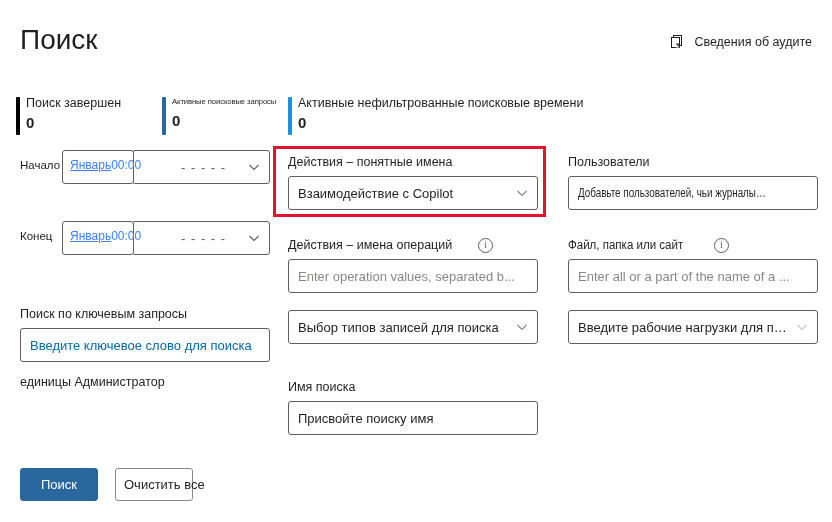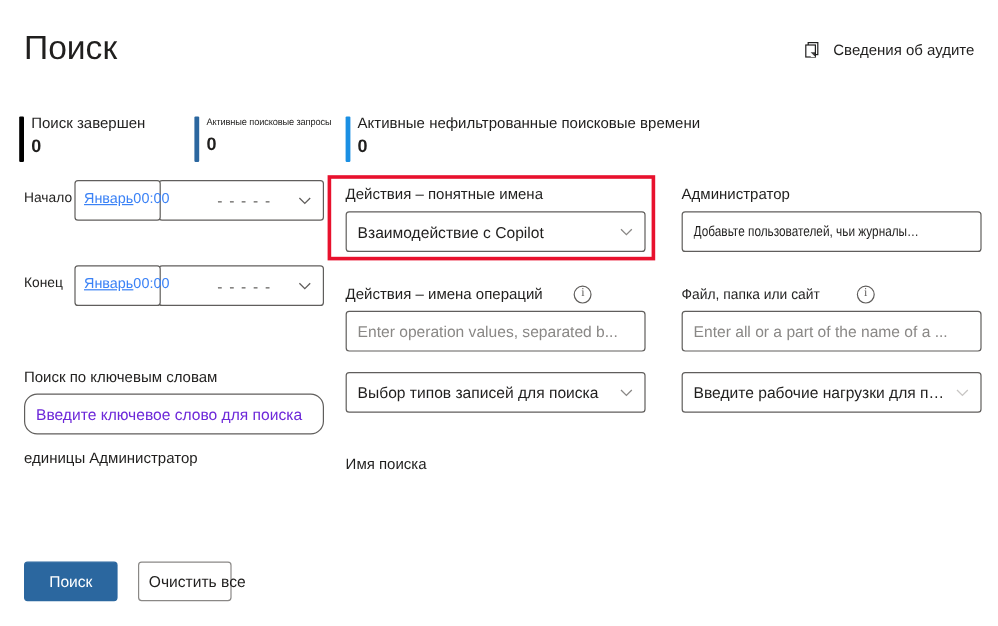--- a/index.html
+++ b/index.html
@@ -388,22 +388,22 @@
           <span class="chev">
             <svg width="12" height="12" viewBox="0 0 12 12">
                 <path d="M1.5 4 L6 8.5 L10.5 4" fill="none" stroke="#605e5c" stroke-width="1.1"></path>
               </svg>
           </span>
         </div>
       </div>
     </div>
 
     <div class="field" style="top:158px;">
-      <span class="field-label">Поиск по ключевым словам</span>
-      <div class="control placeholder-gray" style="color:#6d28d9;border-radius:11px;">
+      <span class="field-label">Поиск по ключевым запросы</span>
+      <div class="control placeholder-gray" style="color:#0369a1;">
         <span class="val">Введите ключевое слово для поиска</span>
       </div>
     </div>
 
     <div class="field" style="top:226px;">
       <span class="field-label">единицы Администратор</span>
     </div>
 
   </div>
 
@@ -437,28 +437,31 @@
         <span class="chev">
           <svg width="12" height="12" viewBox="0 0 12 12">
               <path d="M1.5 4 L6 8.5 L10.5 4" fill="none" stroke="#8a8886" stroke-width="1.1"></path>
             </svg>
         </span>
       </div>
     </div>
 
     <div class="field" style="top:231px;">
       <span class="field-label">Имя поиска</span>
+      <div class="control">
+        <span class="val">Присвойте поиску имя</span>
+      </div>
     </div>
 
   </div>
 
   <div class="column" id="col-right">
 
     <div class="field" style="top:6px;">
-      <span class="field-label">Администратор</span>
+      <span class="field-label">Пользователи</span>
       <div class="control">
         <span class="val squish-82" style="font-size:12px;">Добавьте пользователей, чьи журналы аудита вы.</span>
       </div>
     </div>
 
     <div class="field" style="top:88px;">
       <div class="label-row">
         <span class="field-label squish-96" style="font-size:12px;">Файл, папка или сайт</span>
         <span class="info-icon">i</span>
       </div>

